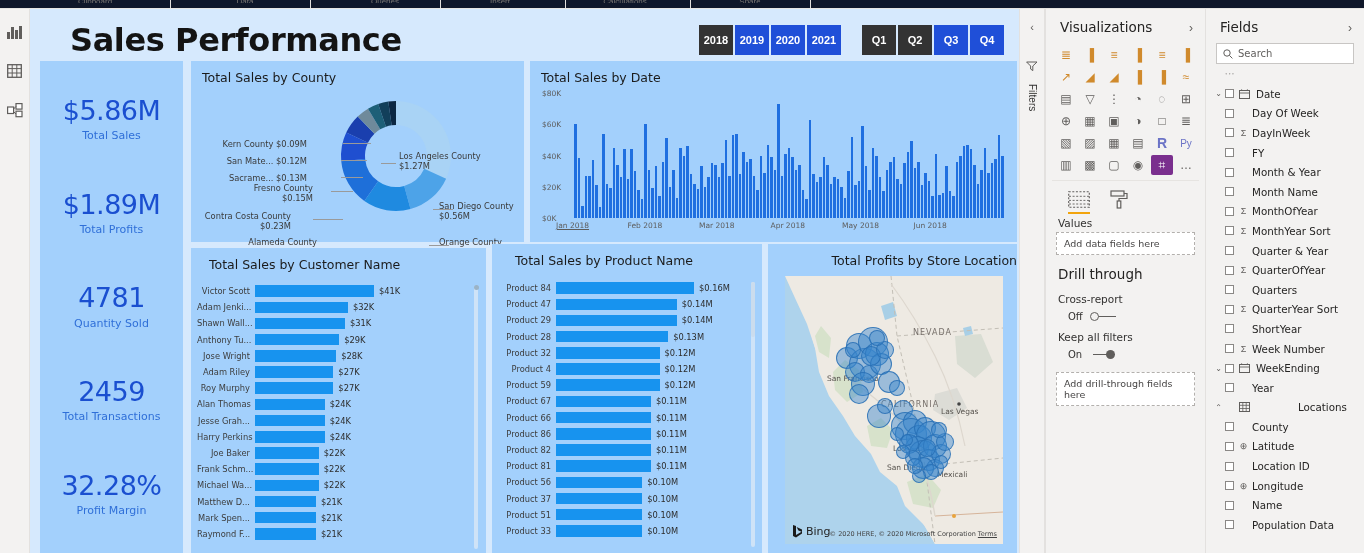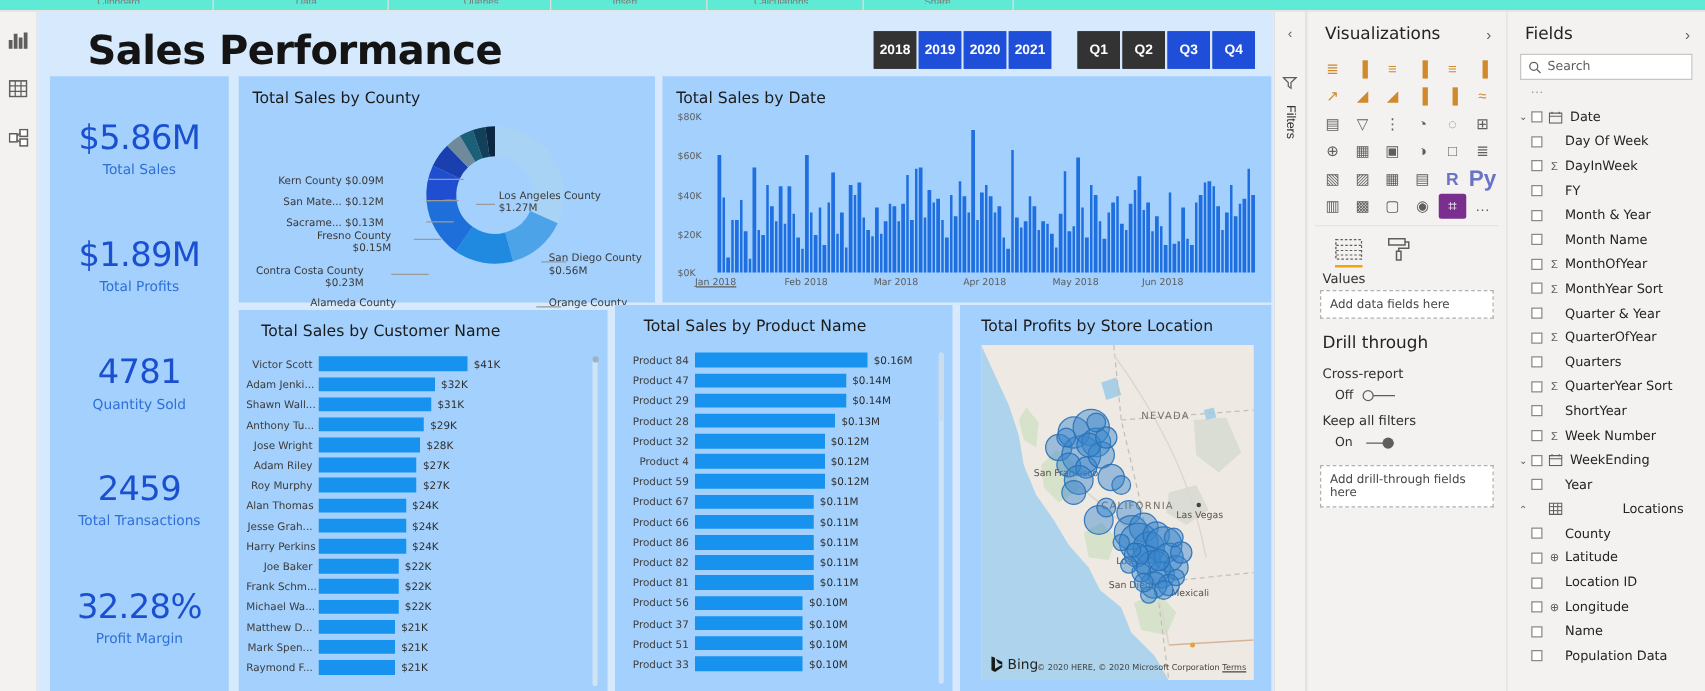--- a/index.html
+++ b/index.html
@@ -6,21 +6,21 @@
   html, body {
     width: 1364px; height: 553px;
     font-family: "Liberation Sans", sans-serif;
     background: #f3f2f1;
     overflow: hidden;
   }
   .app { position: relative; width: 1364px; height: 553px; display: flex; flex-direction: column; }
 
   
   .ribbon-strip {
-    height: 9px; background: #5eead4; border-bottom: 1px solid #e6e4e1;
+    height: 9px; background: #0f172a; border-bottom: 1px solid #e6e4e1;
     display: flex; align-items: flex-start; flex: 0 0 auto; position: relative;
   }
   .ribbon-group {
     font-size: 8px; color: #7a7774; position: absolute; top: -3px;
     transform: translateX(-50%); white-space: nowrap; line-height: 9px;
     overflow: hidden; height: 6px;
   }
   .ribbon-sep { position: absolute; top: 0; width: 1px; height: 8px; background: #e1dfdd; }
 
   .body-row { flex: 1 1 auto; display: flex; min-height: 0; }
@@ -649,21 +649,21 @@
               <div class="hb-bar" style="width: 86.25px; background: rgb(23, 147, 239);"></div>
               <div class="hb-val">$0.10M</div>
             </div>
           </div>
         <div class="scroll-track" style="right:7px; top:38px; bottom:10px;">
           <div class="scroll-thumb" style="left:0; top:0; height:55px;"></div>
         </div>
       </div>
 
       <div class="card" style="left:738px; top:235px; width:249px; height:313px;">
-        <div class="card-title" style="padding-left:17px;">Total Profits by Store Location</div>
+        <div class="card-title" style="padding-left:17px;text-align:right;">Total Profits by Store Location</div>
         <div class="map-box" style="left:17px; top:32px; width:218px; height:268px;">
           <svg width="218" height="268" viewBox="0 0 218 268" style="position:absolute;left:0;top:0;">
             <rect width="218" height="268" fill="#aed3ec"></rect>
             <path d="M 0 0 L 218 0 L 218 268 L 150 268 L 140 250 L 120 230 L 112 210
                      L 95 196 L 86 178 L 70 160 L 58 140 L 44 120 L 34 96 L 30 72 L 22 48 L 10 22 Z" fill="#eeeae3"></path>
             <path d="M 30 72 L 40 96 L 54 120 L 66 142 L 80 162 L 96 180 L 106 200 L 120 222
                      L 136 244 L 150 268 L 218 268 L 218 0 L 10 0 Z" fill="#eeeae3"></path>
             <path d="M 34 76 L 30 60 L 36 50 L 46 62 L 44 82 Z" fill="#d7e2cb"></path>
             <path d="M 48 96 L 60 84 L 74 94 L 78 116 L 62 126 L 50 114 Z" fill="#d7e2cb"></path>
             <path d="M 82 150 L 96 142 L 108 154 L 102 172 L 86 170 Z" fill="#d7e2cb"></path>
@@ -784,21 +784,21 @@
           <div class="viz-ico">▦</div>
           <div class="viz-ico">▣</div>
           <div class="viz-ico">◑</div>
           <div class="viz-ico">□</div>
           <div class="viz-ico">≣</div>
           <div class="viz-ico">▧</div>
           <div class="viz-ico">▨</div>
           <div class="viz-ico">▦</div>
           <div class="viz-ico">▤</div>
           <div class="viz-ico" style="color: rgb(107, 115, 198); font-size: 14px; font-weight: bold;">R</div>
-          <div class="viz-ico" style="color: rgb(107, 115, 198); font-size: 18px; font-weight: bold;">Py</div>
+          <div class="viz-ico" style="color: rgb(107, 115, 198); font-size: 10px; font-weight: normal;">Py</div>
           <div class="viz-ico">▥</div>
           <div class="viz-ico">▩</div>
           <div class="viz-ico">▢</div>
           <div class="viz-ico">◉</div>
           <div class="viz-ico sel" style="color: rgb(255, 255, 255);">⌗</div>
           <div class="viz-ico">…</div>
         </div>
       <div class="viz-tools">
         <div class="viz-tool active">
           <svg width="22" height="17" viewBox="0 0 22 17">

